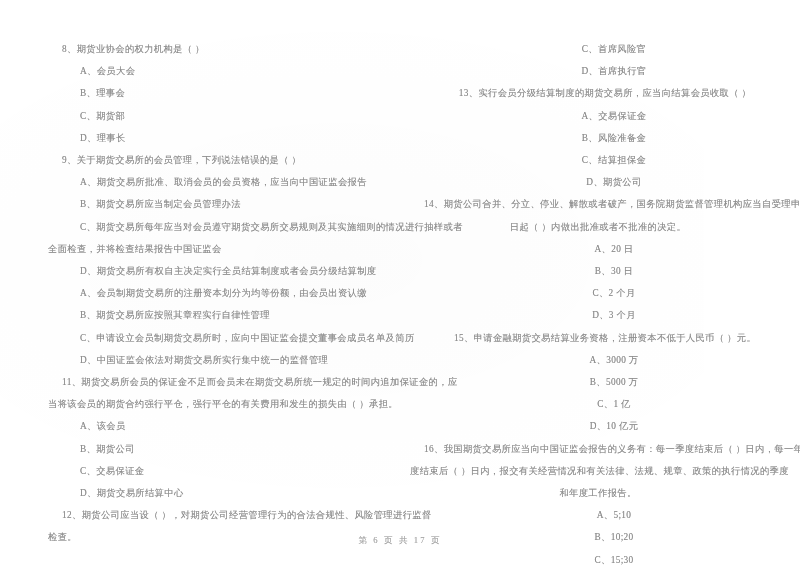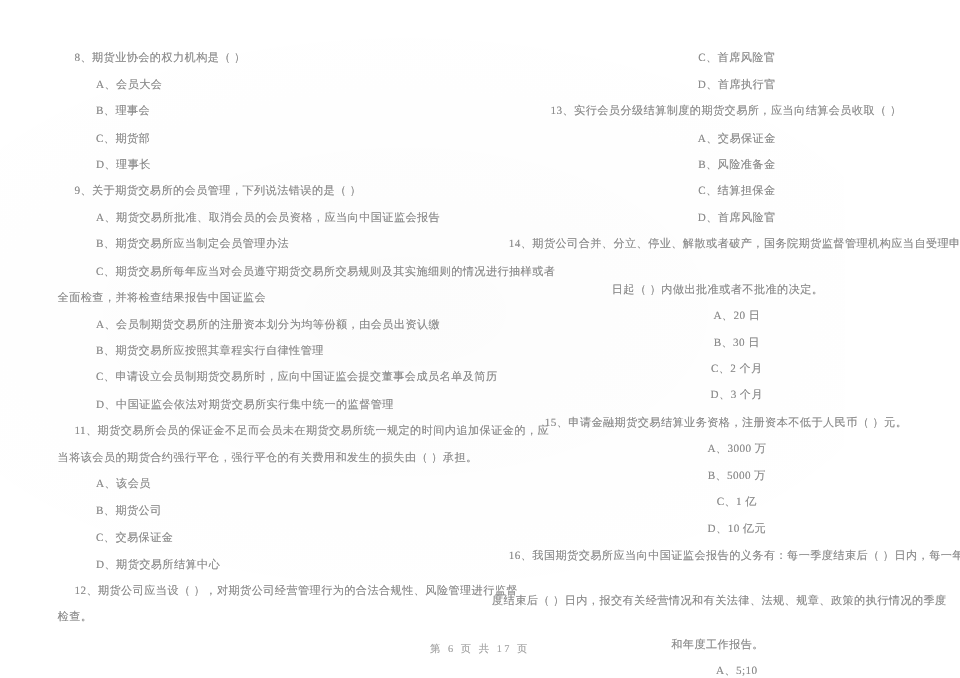--- a/index.html
+++ b/index.html
@@ -72,21 +72,20 @@
   .q-cont {
     margin-left: -14px;
   }
   .opt {
     padding-left: 18px;
   }
 
   
   .col-right .q-cont {
     margin-left: -14px;
-    margin-top: 15px;
   }
 
   
   .footer {
     position: absolute;
     left: 0;
     bottom: 18px;
     width: 800px;
     text-align: center;
     font-size: 8.6px;
@@ -107,20 +106,21 @@
         <div class="q-stem">8、期货业协会的权力机构是（     ）</div>
         <div class="opt">A、会员大会</div>
         <div class="opt">B、理事会</div>
         <div class="opt">C、期货部</div>
         <div class="opt">D、理事长</div>
         <div class="q-stem">9、关于期货交易所的会员管理，下列说法错误的是（     ）</div>
         <div class="opt">A、期货交易所批准、取消会员的会员资格，应当向中国证监会报告</div>
         <div class="opt">B、期货交易所应当制定会员管理办法</div>
         <div class="opt">C、期货交易所每年应当对会员遵守期货交易所交易规则及其实施细则的情况进行抽样或者</div>
         <div class="q-cont">全面检查，并将检查结果报告中国证监会</div>
+        <div class="opt">D、期货交易所有权自主决定实行全员结算制度或者会员分级结算制度</div>
         <div class="opt">A、会员制期货交易所的注册资本划分为均等份额，由会员出资认缴</div>
         <div class="opt">B、期货交易所应按照其章程实行自律性管理</div>
         <div class="opt">C、申请设立会员制期货交易所时，应向中国证监会提交董事会成员名单及简历</div>
         <div class="opt">D、中国证监会依法对期货交易所实行集中统一的监督管理</div>
         <div class="q-stem">11、期货交易所会员的保证金不足而会员未在期货交易所统一规定的时间内追加保证金的，应</div>
         <div class="q-cont">当将该会员的期货合约强行平仓，强行平仓的有关费用和发生的损失由（     ）承担。</div>
         <div class="opt">A、该会员</div>
         <div class="opt">B、期货公司</div>
         <div class="opt">C、交易保证金</div>
         <div class="opt">D、期货交易所结算中心</div>
@@ -128,21 +128,21 @@
         <div class="q-cont">检查。</div>
       </div>
 
     <div class="col col-right">
         <div class="opt">C、首席风险官</div>
         <div class="opt">D、首席执行官</div>
         <div class="q-stem">13、实行会员分级结算制度的期货交易所，应当向结算会员收取（     ）</div>
         <div class="opt">A、交易保证金</div>
         <div class="opt">B、风险准备金</div>
         <div class="opt">C、结算担保金</div>
-        <div class="opt">D、首席风险官</div>
+        <div class="opt">D、期货公司</div>
         <div class="q-stem">14、期货公司合并、分立、停业、解散或者破产，国务院期货监督管理机构应当自受理申请之</div>
         <div class="q-cont">日起（     ）内做出批准或者不批准的决定。</div>
         <div class="opt">A、20 日</div>
         <div class="opt">B、30 日</div>
         <div class="opt">C、2 个月</div>
         <div class="opt">D、3 个月</div>
         <div class="q-stem">15、申请金融期货交易结算业务资格，注册资本不低于人民币（     ）元。</div>
         <div class="opt">A、3000 万</div>
         <div class="opt">B、5000 万</div>
         <div class="opt">C、1 亿</div>

